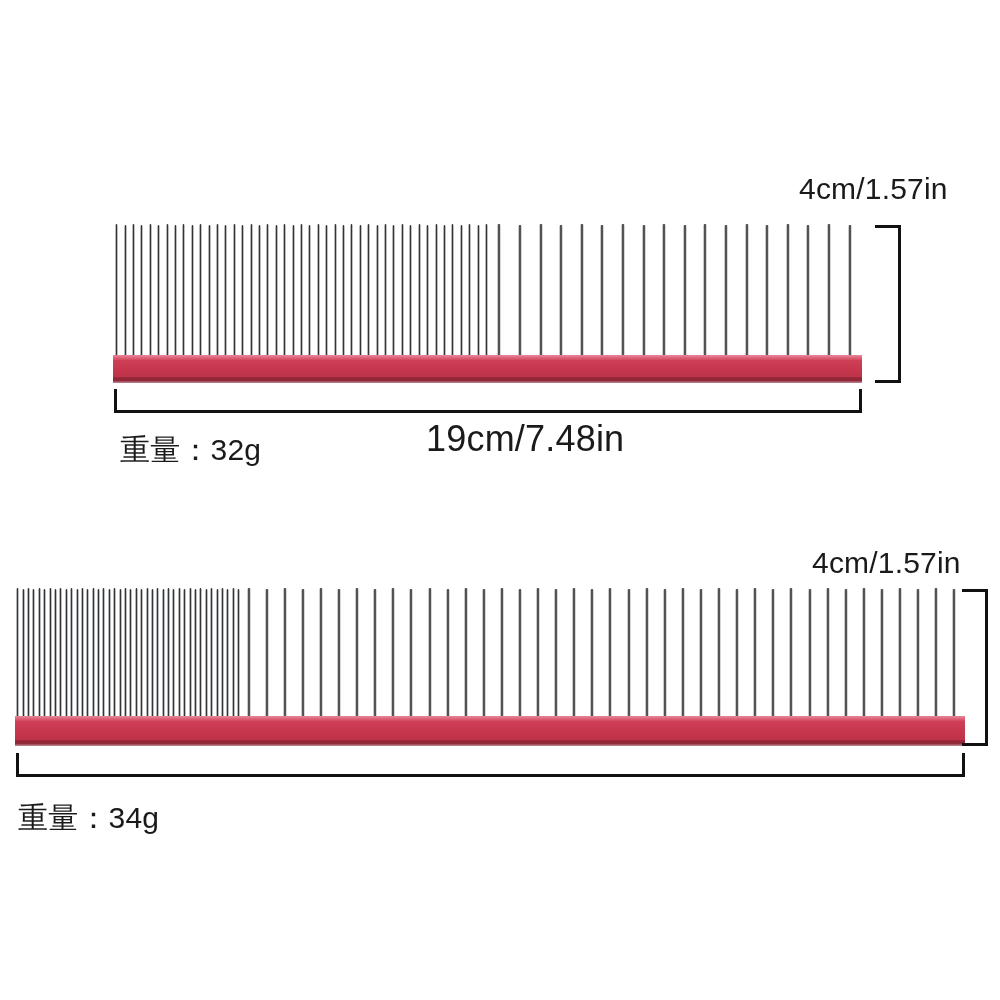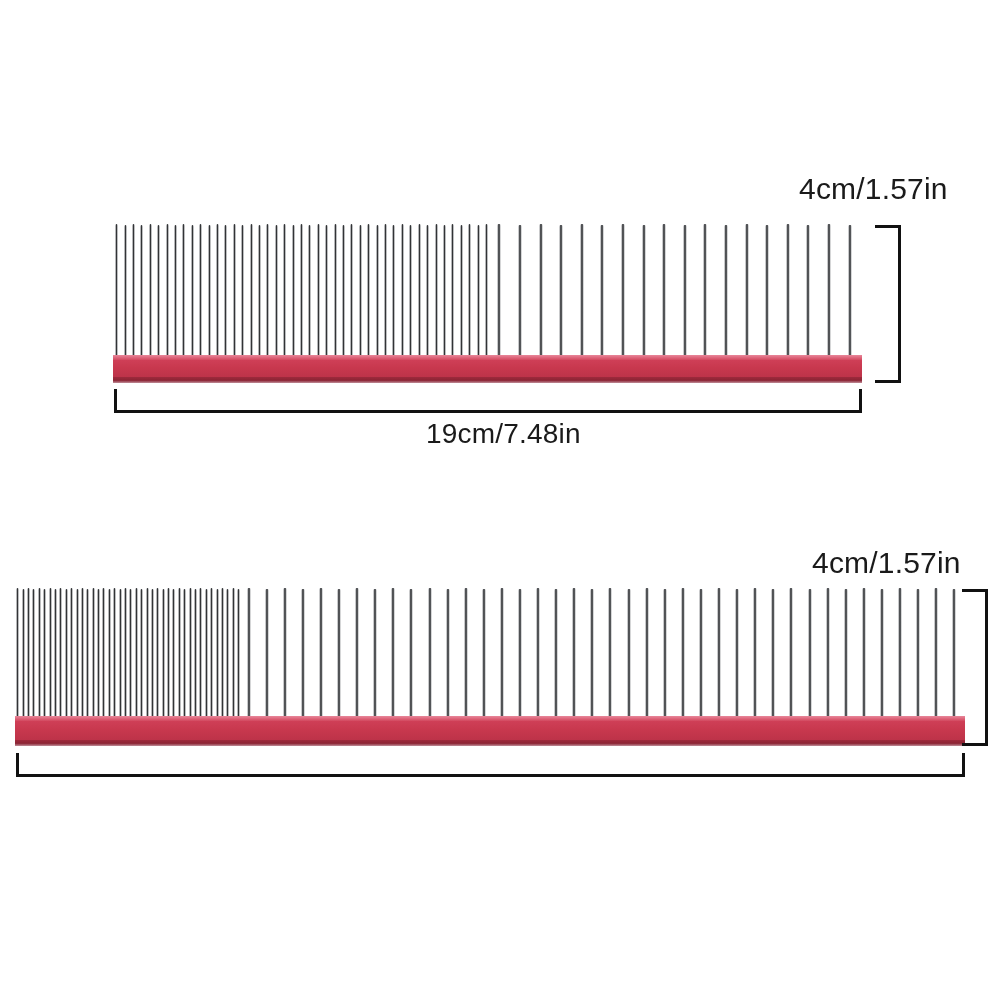--- a/index.html
+++ b/index.html
@@ -23,21 +23,21 @@
   
   .label {
     position: absolute;
     color: #1a1a1a;
     font-family: "Liberation Sans", sans-serif;
     font-weight: 400;
     white-space: nowrap;
     letter-spacing: 0.2px;
   }
   .label-height { font-size: 30px; }
-  .label-length { font-size: 28px; }
+  .label-length { font-size: 36px; }
   .label-weight { font-size: 30px; }
 
   
   .comb {
     position: absolute;
   }
   .pins {
     position: absolute;
     left: 0;
     top: 0;
@@ -198,20 +198,21 @@
     <div class="base-body"></div>
     <div class="base-bottom"></div>
   </div>
 
   <div class="dim-v" style="left:872px; top:225px; width:26px; height:158px;"></div>
 
   <div class="dim-h" style="left:114px; top:386px; width:748px; height:24px;"></div>
 
   <div class="label label-length" style="left:426px; top:418px;">19cm/7.48in</div>
 
+  <div class="label label-weight" style="left:120px; top:430px;">重量：32g</div>
 
   <div class="label label-height" style="left:812px; top:546px;">4cm/1.57in</div>
 
   <div class="comb" id="comb2" style="left:15px; top:588px; width:950px; height:128px;">
     <div class="pins" id="comb2-pins">
         <div class="pin" style="left: 1.34583px; height: 128px;"></div>
         <div class="pin" style="left: 6.72917px; height: 127px;"></div>
         <div class="pin" style="left: 12.1125px; height: 128px;"></div>
         <div class="pin" style="left: 17.4958px; height: 127px;"></div>
         <div class="pin" style="left: 22.8792px; height: 128px;"></div>
@@ -299,14 +300,15 @@
     <div class="base-top"></div>
     <div class="base-body"></div>
     <div class="base-bottom"></div>
   </div>
 
   <div class="dim-v" style="left:959px; top:589px; width:26px; height:157px;"></div>
 
   <div class="dim-h" style="left:16px; top:750px; width:949px; height:24px;"></div>
 
 
+  <div class="label label-weight" style="left:18px; top:798px;">重量：34g</div>
 
 </div>
 
 </body></html>

